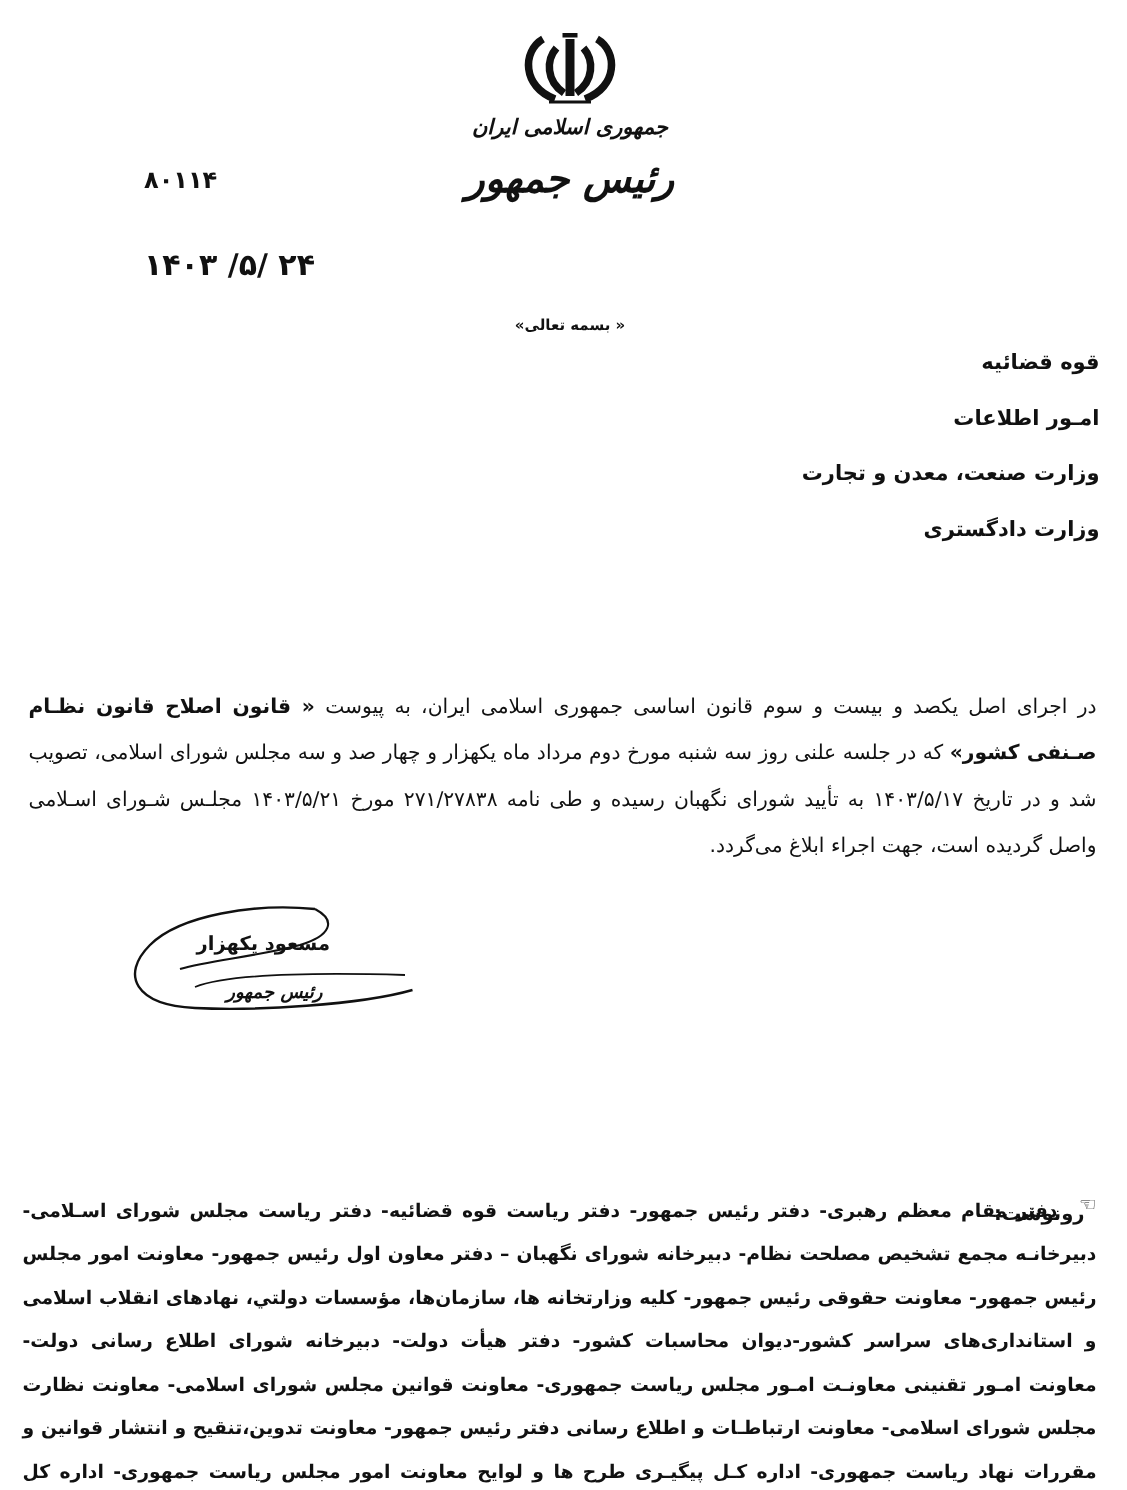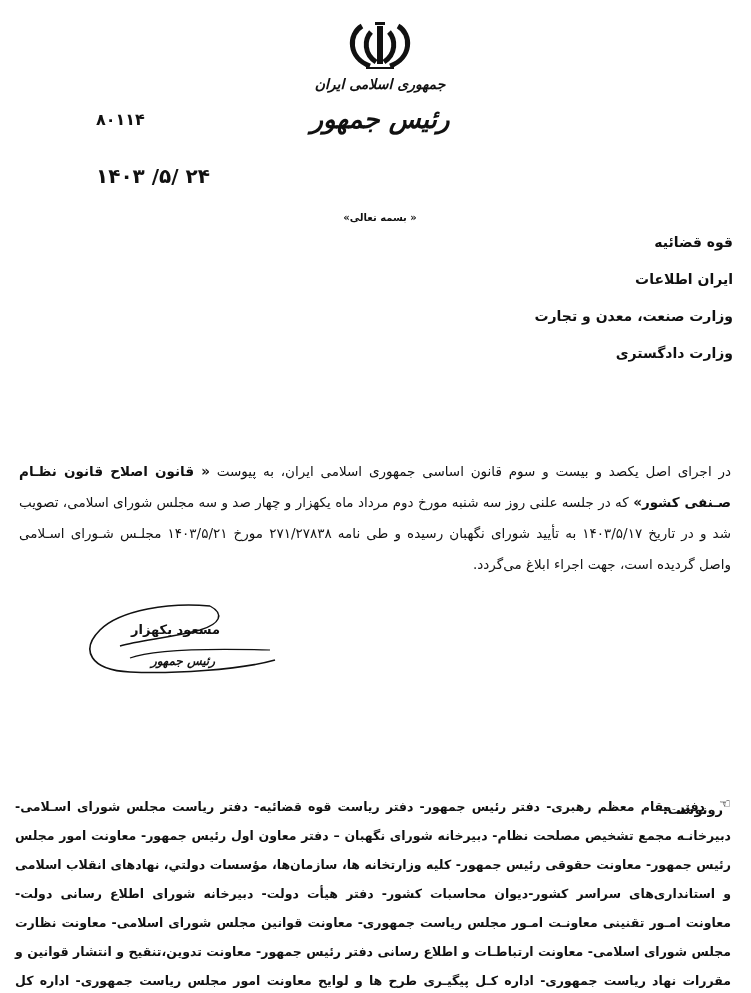--- a/index.html
+++ b/index.html
@@ -52,21 +52,21 @@
 
 <div class="country">جمهوری اسلامی ایران</div>
 <div class="office">رئیس جمهور</div>
 <div class="basmala">« بسمه تعالی»</div>
 
 <div class="letter-no">۸۰۱۱۴</div>
 <div class="letter-date">۱۴۰۳ /۵/ ۲۴</div>
 
 <div class="recipients">
   <div>قوه قضائیه</div>
-  <div>ایران اطلاعات</div>
+  <div>امـور اطلاعات</div>
   <div>وزارت صنعت، معدن و تجارت</div>
   <div>وزارت دادگستری</div>
 </div>
 
 <div class="body-text">
   <span>در اجرای اصل یکصد و بیست و سوم قانون اساسی جمهوری اسلامی ایران، به پیوست</span>
   <b>« قانون اصلاح قانون نظـام صـنفی کشور»</b>
   <span>که در جلسه علنی روز سه شنبه مورخ دوم مرداد ماه یکهزار و چهار صد و سه مجلس شورای اسلامی، تصویب شد و در تاریخ ۱۴۰۳/۵/۱۷ به تأیید شورای نگهبان رسیده و طی نامه ۲۷۱/۲۷۸۳۸ مورخ ۱۴۰۳/۵/۲۱ مجلـس شـورای اسـلامی واصل گردیده است، جهت اجراء ابلاغ می‌گردد.</span>
 </div>
 

